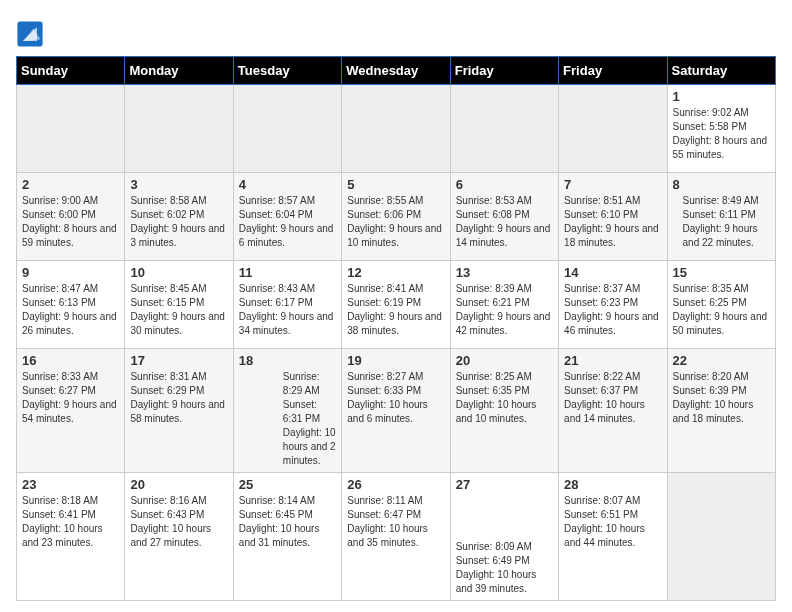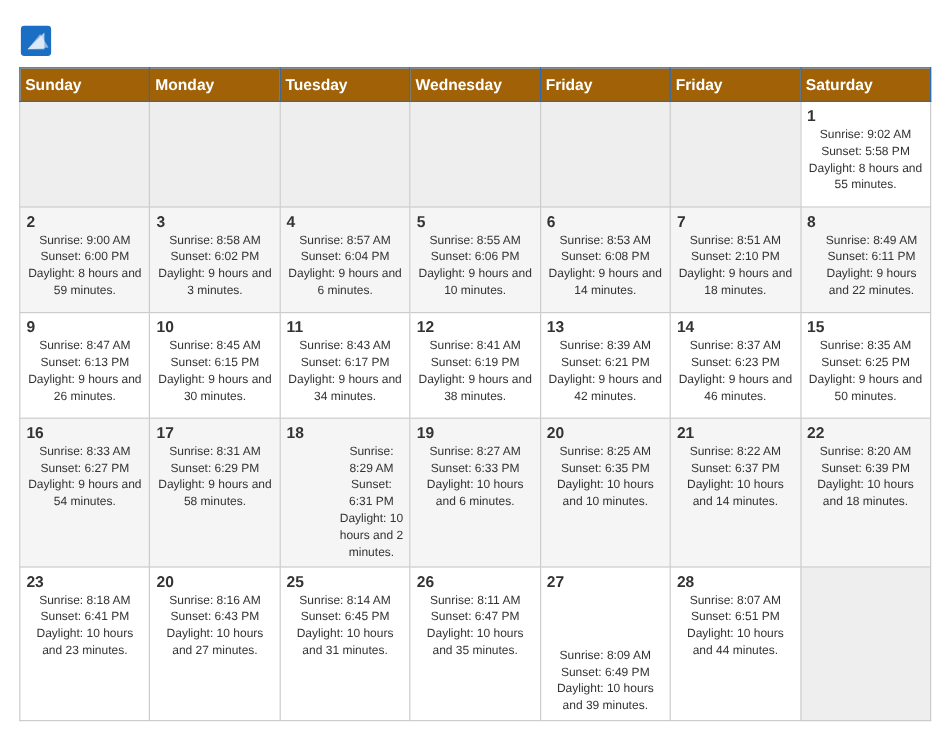--- a/index.html
+++ b/index.html
@@ -46,21 +46,21 @@
     .subtitle {
       font-size: 16px;
       color: #555;
     }
     table {
       width: 100%;
       border-collapse: collapse;
       table-layout: fixed;
     }
     thead th {
-      background: #a16207;
+      background: #000000;
       color: #fff;
       font-size: 13px;
       font-weight: bold;
       padding: 6px 4px;
       text-align: left;
       border: 1px solid #2a6cb5;
     }
     tbody td {
       border: 1px solid #ccc;
       vertical-align: top;
@@ -76,21 +76,20 @@
     .day-num {
       font-size: 13px;
       font-weight: bold;
       display: block;
       margin-bottom: 2px;
     }
     .day-info {
       font-size: 10px;
       color: #333;
       line-height: 1.4;
-      text-align: center;
     }
     .empty-cell {
       background: #eee !important;
     }
   </style>
 </head>
 <body>
 
 <div class="header-section">
   <div class="logo">
@@ -165,21 +164,21 @@
         </td>
         <td>
           <span class="day-num">6</span>
           <div class="day-info" style="white-space: pre-line;">Sunrise: 8:53 AM
 Sunset: 6:08 PM
 Daylight: 9 hours and 14 minutes.</div>
         </td>
         <td>
           <span class="day-num">7</span>
           <div class="day-info" style="white-space: pre-line;">Sunrise: 8:51 AM
-Sunset: 2:10 PM
+Sunset: 6:10 PM
 Daylight: 9 hours and 18 minutes.</div>
         </td>
         <td>
           <span class="day-num">8</span>
           <div class="day-info" style="white-space: pre-line; margin-left: 10px;">Sunrise: 8:49 AM
 Sunset: 6:11 PM
 Daylight: 9 hours and 22 minutes.</div>
         </td>
       </tr>
       <tr>

